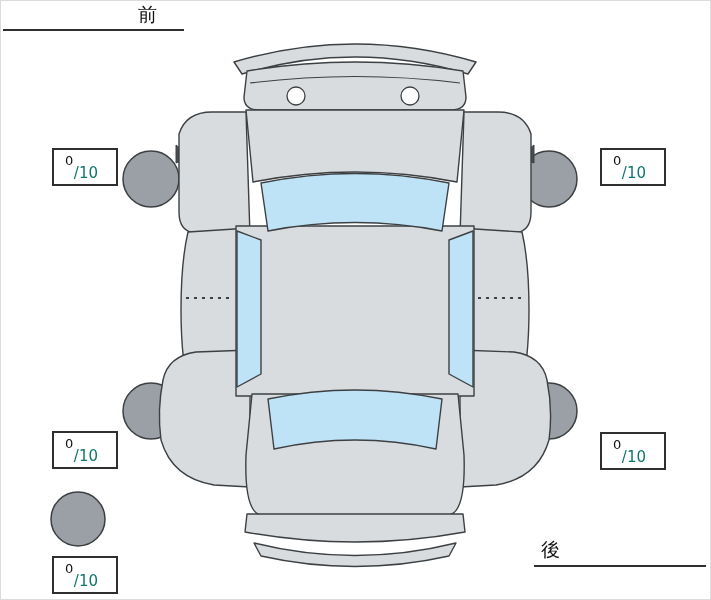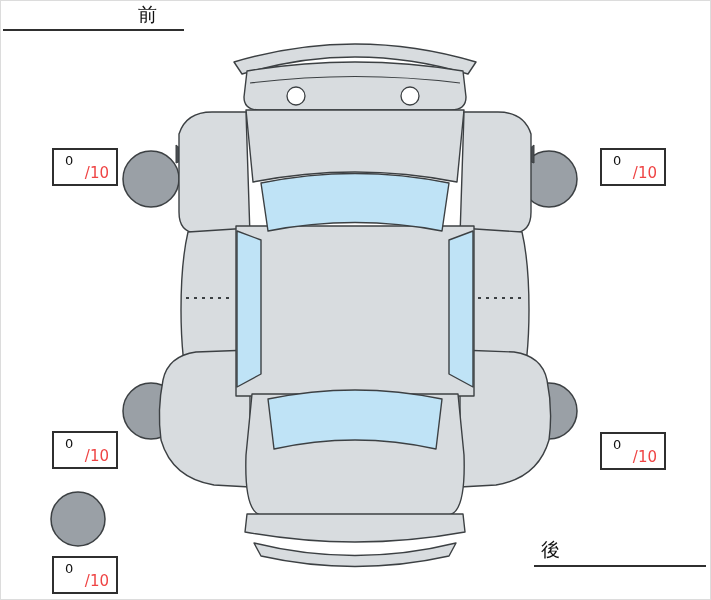--- a/index.html
+++ b/index.html
@@ -13,21 +13,21 @@
   .front-label{left:138px;top:5px;}
   .front-underline{left:3px;top:29px;width:181px;}
   .rear-label{left:541px;top:540px;}
   .rear-underline{left:534px;top:565px;width:172px;}
   .car-svg{position:absolute;left:0;top:0;}
   .score-box{
     position:absolute;width:62px;height:34px;background:#fff;
     border:2px solid #2f2f2f;box-sizing:content-box;
   }
   .score-val{position:absolute;left:11px;top:3px;font-size:13px;color:#111;}
-  .score-max{position:absolute;right:7px;bottom:2px;font-size:15px;color:#ef4444;}
+  .score-max{position:absolute;right:18px;bottom:2px;font-size:15px;color:#0f766e;}
   .box-fl{left:52px;top:148px;}
   .box-fr{left:600px;top:148px;}
   .box-rl{left:52px;top:431px;}
   .box-rr{left:600px;top:432px;}
   .box-sp{left:52px;top:556px;}
   
   .bodyp{fill:var(--body);stroke:var(--outline);stroke-width:1.4;stroke-linejoin:round;}
   .glass{fill:var(--glass);stroke:var(--outline);stroke-width:1.4;stroke-linejoin:round;}
   .tire{fill:var(--tire);stroke:var(--outline);stroke-width:1.5;}
   .lamp{fill:#ffffff;stroke:var(--outline);stroke-width:1.3;}

